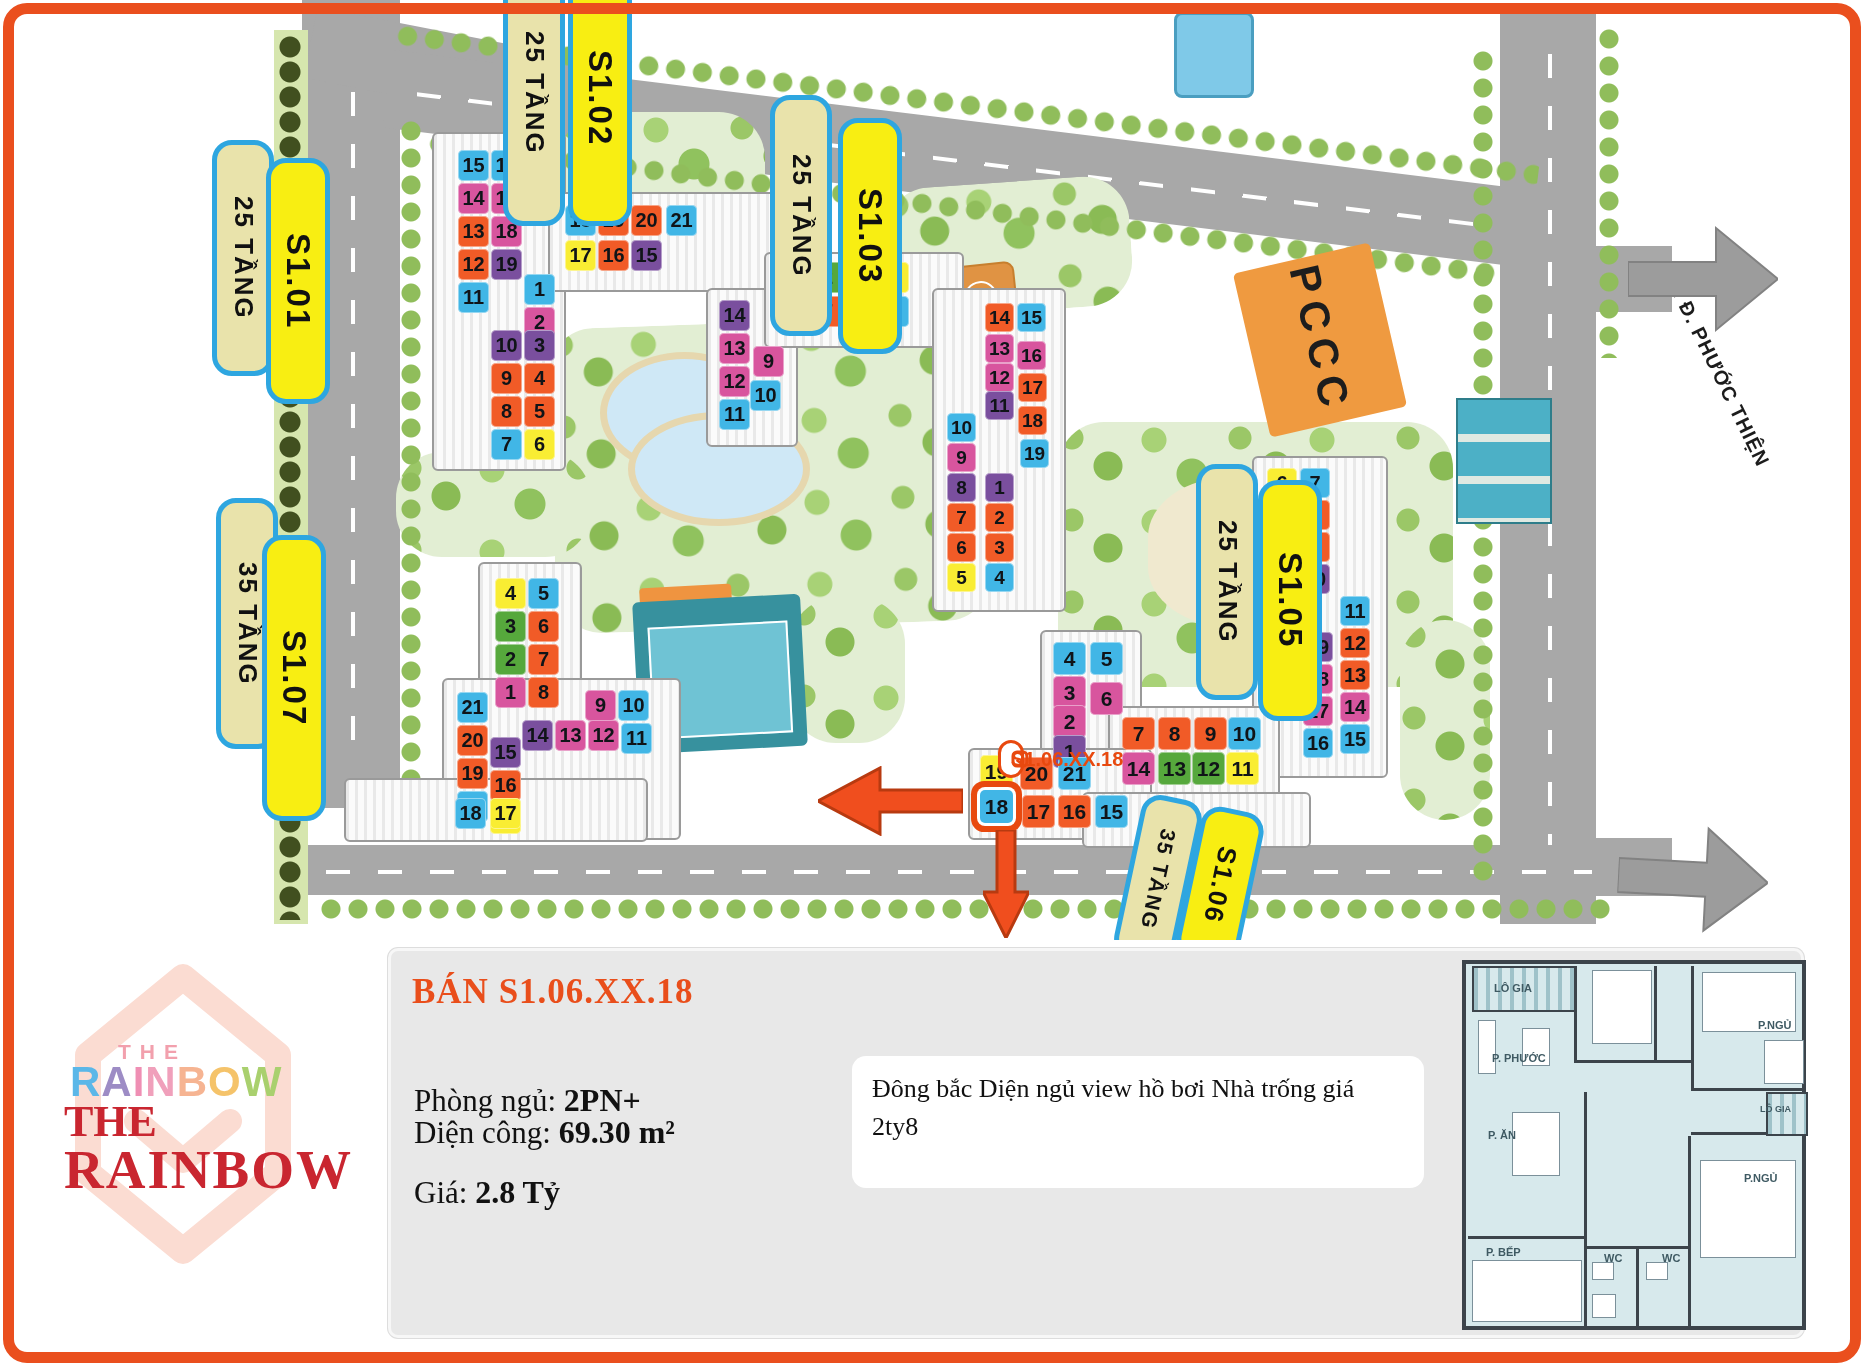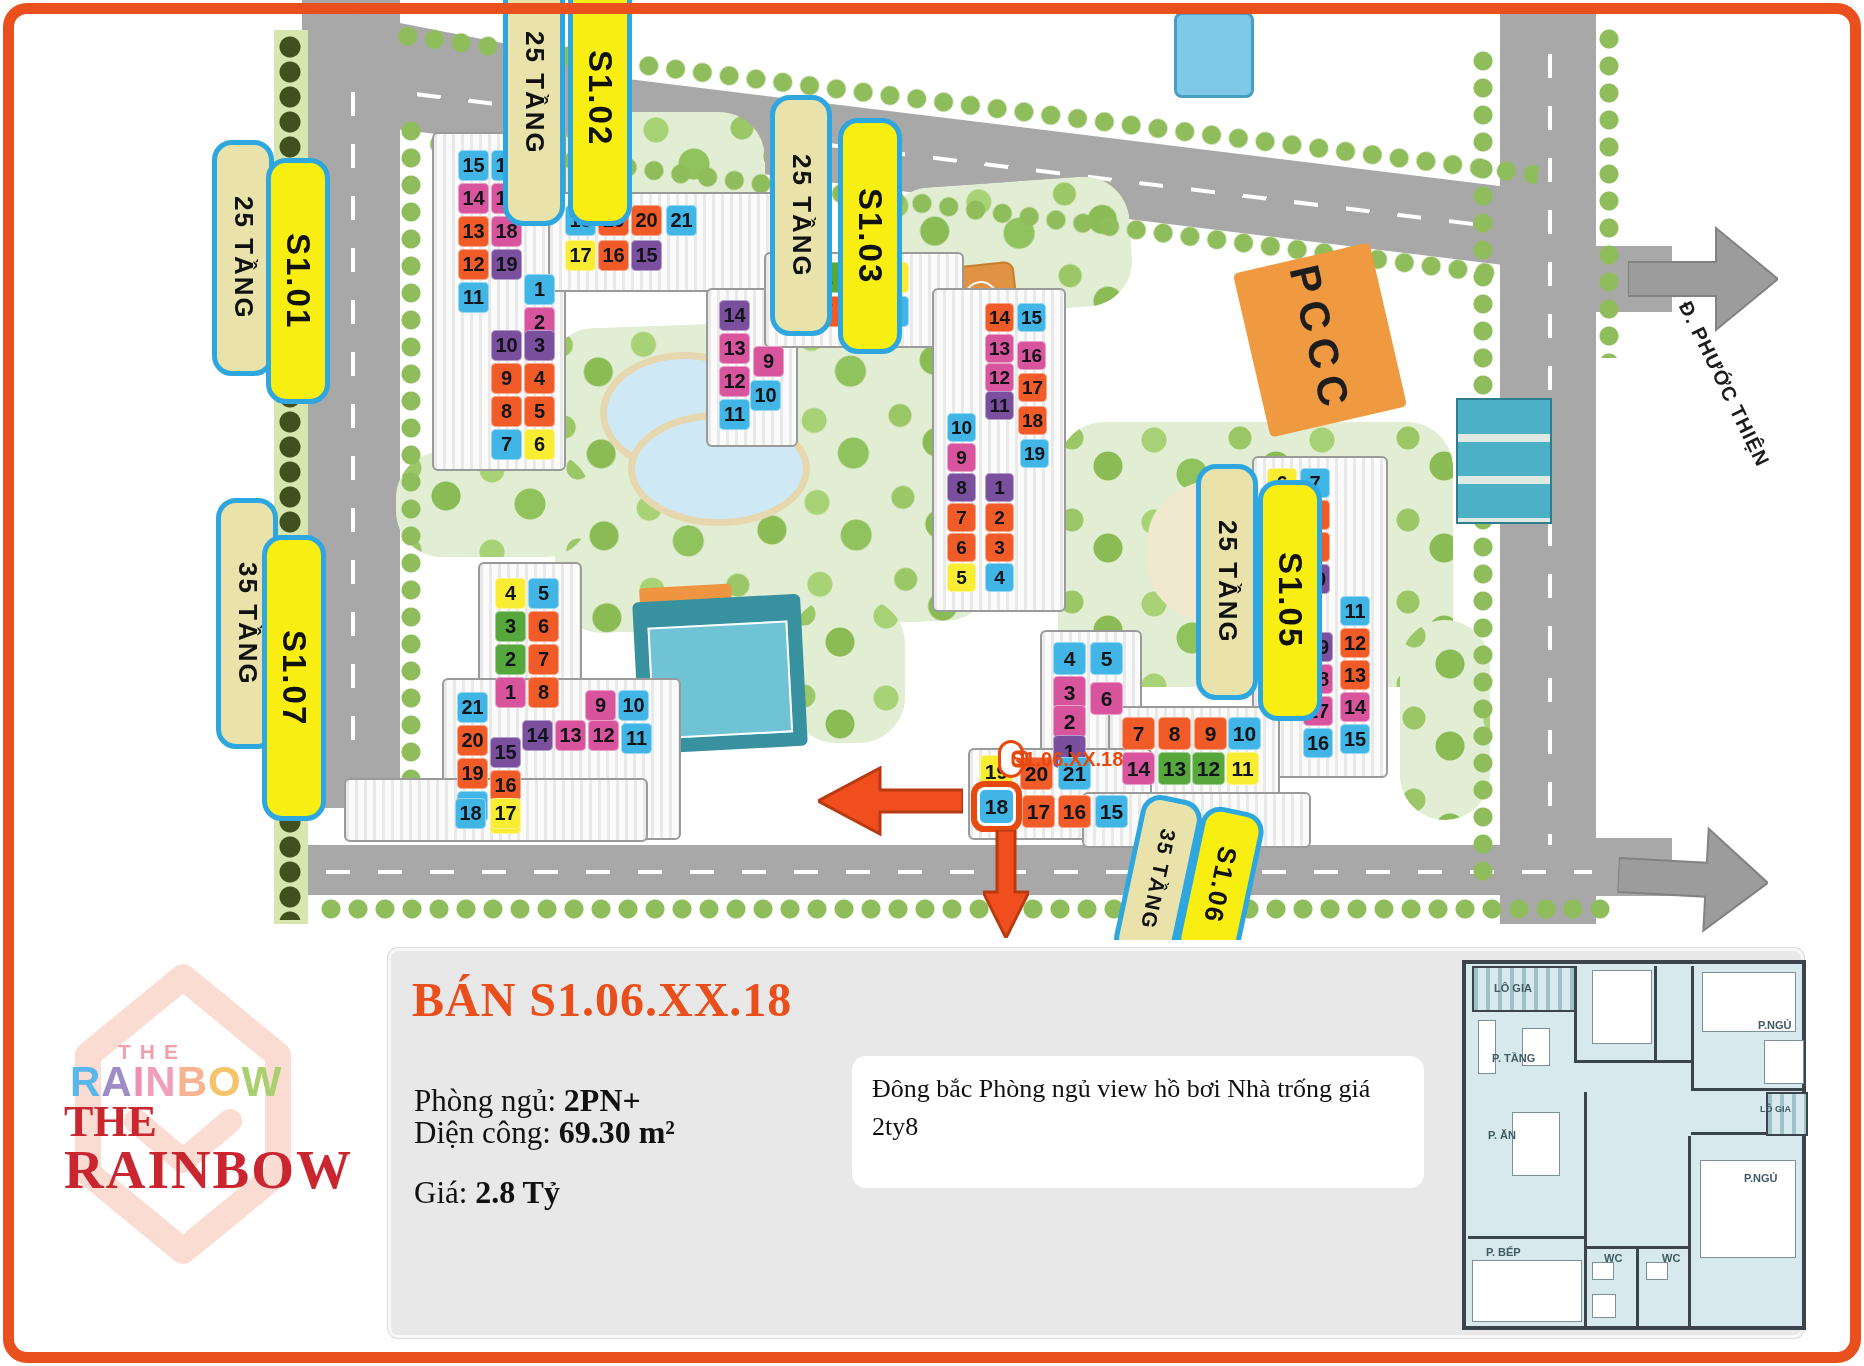--- a/index.html
+++ b/index.html
@@ -38,21 +38,21 @@
   #tennis{left:636px;top:598px;width:168px;height:152px;background:#37919e;border-radius:6px;transform:rotate(-3deg);z-index:2}
   #tennis div{left:14px;top:26px;width:136px;height:108px;background:#6fc3d4;border:2px solid #fff}
   #pavilion{left:640px;top:586px;width:92px;height:36px;background:#ef9440;border-radius:4px;transform:rotate(-3deg);z-index:2}
   .poolblob{background:#cfe8f6;border:7px solid #e6d7ae;border-radius:50%;z-index:2}
   #marker{left:998px;top:740px;height:32px;border:3px solid #e8490f;background:#fff;border-radius:18px;z-index:7;
     display:flex;align-items:center;gap:6px;padding:0 10px;font-weight:bold;font-size:20px;color:#e8490f;white-space:nowrap}
   .arrow{z-index:6}
   #sign{left:1682px;top:272px;transform:rotate(64deg);transform-origin:0 0;font-size:20px;font-weight:bold;color:#1c1c1c;letter-spacing:1px;z-index:3;white-space:nowrap}
   
   #panel{position:absolute;left:388px;top:948px;width:1410px;height:384px;background:#e8e8e8;border:3px solid #f7f7f7;border-radius:10px;box-shadow:0 0 0 1px #ddd}
-  #panel-title{position:absolute;left:412px;top:972px;font-family:"Liberation Serif",serif;font-weight:bold;font-size:48px;color:#e94e1b;letter-spacing:1px}
+  #panel-title{position:absolute;left:412px;top:972px;font-family:"Liberation Serif",serif;font-weight:bold;font-size:35px;color:#e94e1b;letter-spacing:1px}
   .spec{position:absolute;left:414px;font-family:"Liberation Serif",serif;font-size:31px;color:#111}
   .spec b{font-size:32px}
   #note{position:absolute;left:852px;top:1056px;width:572px;height:132px;background:#fff;border-radius:14px;padding:14px 20px;box-sizing:border-box;
     font-family:"Liberation Serif",serif;font-size:26px;color:#111;line-height:1.45}
   
   #logo-glyph{position:absolute;left:68px;top:935px;z-index:0}
   .logo-txt{position:absolute;z-index:1}
   #logo-the-sm{left:118px;top:1040px;font-size:21px;font-weight:bold;letter-spacing:9px;color:#f2a0ad}
   #logo-rainbow{left:70px;top:1058px;font-size:42px;font-weight:900;letter-spacing:1px}
   #logo-the-big{left:64px;top:1096px;font-family:"Liberation Serif",serif;font-weight:bold;font-size:44px;color:#c92630}
@@ -312,21 +312,21 @@
 <div class="logo-txt" id="logo-rainbow"><span style="color: rgb(91, 183, 232);">R</span><span style="color: rgb(157, 140, 197);">A</span><span style="color: rgb(239, 143, 180);">I</span><span style="color: rgb(240, 160, 187);">N</span><span style="color: rgb(246, 180, 146);">B</span><span style="color: rgb(245, 195, 106);">O</span><span style="color: rgb(169, 208, 110);">W</span></div>
 <div class="logo-txt" id="logo-the-big">THE</div>
 <div class="logo-txt" id="logo-rainbow-big">RAINBOW</div>
 
 <div id="panel"></div>
 <div id="panel-title">BÁN S1.06.XX.18</div>
 <div class="spec" style="top:1082px"><span>Phòng ngủ:</span> <b>2PN+</b></div>
 <div class="spec" style="top:1114px"><span>Diện công:</span> <b>69.30 m²</b></div>
 <div class="spec" style="top:1174px"><span>Giá:</span> <b>2.8 Tỷ</b></div>
 <div id="note">
-  <div>Đông bắc Phòng ngủ view hồ bơi Nhà trống giá 2ty8</div>
+  <div>Đông bắc Diện ngủ view hồ bơi Nhà trống giá 2ty8</div>
 </div>
 
 <div id="fplan">
   <div class="hatch" style="left:6px;top:2px;width:100px;height:42px"></div>
   <div class="wall" style="left:108px;top:2px;width:3px;height:96px"></div>
   <div class="wall" style="left:188px;top:2px;width:3px;height:94px"></div>
   <div class="wall" style="left:225px;top:2px;width:3px;height:122px"></div>
   <div class="wall" style="left:108px;top:96px;width:120px;height:3px"></div>
   <div class="wall" style="left:225px;top:124px;width:112px;height:3px"></div>
   <div class="wall" style="left:225px;top:168px;width:112px;height:3px"></div>
@@ -342,21 +342,21 @@
   <div class="fitem" style="left:236px;top:8px;width:92px;height:58px"></div>
   <div class="fitem" style="left:298px;top:76px;width:38px;height:42px"></div>
   <div class="fitem" style="left:46px;top:148px;width:46px;height:62px"></div>
   <div class="fitem" style="left:234px;top:196px;width:94px;height:96px"></div>
   <div class="fitem" style="left:6px;top:296px;width:108px;height:60px"></div>
   <div class="fitem" style="left:126px;top:298px;width:20px;height:16px"></div>
   <div class="fitem" style="left:180px;top:298px;width:20px;height:16px"></div>
   <div class="fitem" style="left:126px;top:330px;width:22px;height:22px"></div>
 <div class="flabel" style="left: 28px; top: 18px;">LÔ GIA</div>
     <div class="flabel" style="left: 292px; top: 55px;">P.NGỦ</div>
-    <div class="flabel" style="left: 26px; top: 88px;">P. TẦNG</div>
+    <div class="flabel" style="left: 26px; top: 88px;">P. PHƯỚC</div>
     <div class="flabel" style="left: 294px; top: 140px; font-size: 9px;">LÔ GIA</div>
     <div class="flabel" style="left: 22px; top: 165px;">P. ĂN</div>
     <div class="flabel" style="left: 278px; top: 208px;">P.NGỦ</div>
     <div class="flabel" style="left: 20px; top: 282px;">P. BẾP</div>
     <div class="flabel" style="left: 138px; top: 288px;">WC</div>
     <div class="flabel" style="left: 196px; top: 288px;">WC</div>
   </div>
 
 <div id="frame"></div>
 

